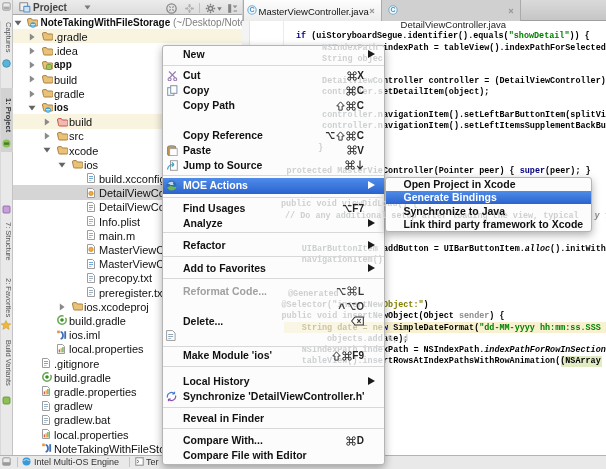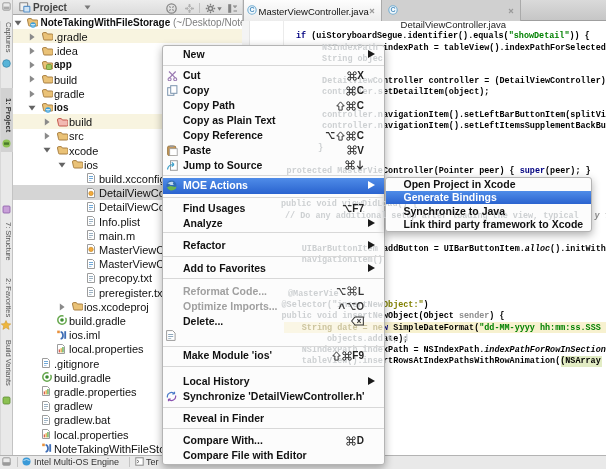--- a/index.html
+++ b/index.html
@@ -380,21 +380,21 @@
     <div class="ghx" style="left:322.1px;top:76.1px;">DetailViewCo</div>
     <div class="ghx" style="left:322.1px;top:87.3px;">controller.s</div>
     <div class="ghx" style="left:322.1px;top:109.7px;">controller.n</div>
     <div class="ghx" style="left:322.1px;top:120.9px;">controller.n</div>
     <div class="ghx" style="left:318.0px;top:143.3px;">}</div>
     <div class="ghx" style="left:286.6px;top:165.7px;">protected MasterVie</div>
     <div class="ghx" style="left:281.0px;top:199.3px;">public void viewDidLoad() {</div>
     <div class="ghx" style="left:285.0px;top:210.5px;">// Do any additional setup after loading the view, typical</div>
     <div class="ghx" style="left:301.8px;top:244.1px;">UIBarButtonItem </div>
     <div class="ghx" style="left:301.8px;top:255.3px;">navigationItem()</div>
-    <div class="ghx" style="left:288.0px;top:288.9px;">@MasterVie</div>
+    <div class="ghx" style="left:288.0px;top:288.9px;">@Generated</div>
     <div class="ghx" style="left:281.5px;top:300.1px;">@Selector("insertNew</div>
     <div class="ghx" style="left:281.5px;top:311.3px;">public void insertNe</div>
     <div class="ghx" style="left:301.8px;top:322.5px;color:#ccc49e">String date = ne</div>
     <div class="ghx" style="left:306px;top:333.7px;margin-left:21px;">objects.add(0, d</div>
     <div class="ghx" style="left:301.8px;top:344.9px;">NSIndexPath inde</div>
     <div class="ghx" style="left:301.8px;top:356.1px;">tableView().inse</div>
     <div class="mi" style="left:183px;top:47.5px;line-height:13px;color:#111">New</div>
     <div class="arr" style="left:368px;top:49.5px"></div>
     <div class="msep" style="left:162.5px;top:65.0px;width:221px"></div>
     <svg class="abs" style="left:167px;top:70.2px" width="11" height="11" viewBox="0 0 11 11">
@@ -435,21 +435,20 @@
       </svg>
       <svg width="10" height="10" viewBox="0 0 12 12" style="margin:0 0.5px">
         <path d="M4.1 4.1 H7.9 V7.9 H4.1 Z" fill="none" stroke="#333" stroke-width="1.2"></path>
         <circle cx="2.7" cy="2.7" r="1.8" fill="none" stroke="#333" stroke-width="1.2"></circle>
         <circle cx="9.3" cy="2.7" r="1.8" fill="none" stroke="#333" stroke-width="1.2"></circle>
         <circle cx="2.7" cy="9.3" r="1.8" fill="none" stroke="#333" stroke-width="1.2"></circle>
         <circle cx="9.3" cy="9.3" r="1.8" fill="none" stroke="#333" stroke-width="1.2"></circle>
       </svg>
       <span style="font-size:10px;font-weight:bold;color:#222">C</span>
     </div>
-    <div class="mi" style="left:183px;top:114.2px;line-height:13px;color:#111">Copy as Plain Text</div>
     <div class="mi" style="left:183px;top:129.0px;line-height:13px;color:#111">Copy Reference</div>
     <div class="abs" style="left:250px;top:129.5px;width:114px;height:12px;display:flex;justify-content:flex-end;align-items:center;">
       <svg width="10" height="9" viewBox="0 0 12 11" style="margin:0 0.5px">
         <path d="M1 2 H4.2 L8.2 9 H11.5 M7.2 2 H11.5" fill="none" stroke="#333" stroke-width="1.3"></path>
       </svg>
       <svg width="9" height="10" viewBox="0 0 12 13" style="margin:0 0.5px">
         <path d="M6 1 L11 6.5 H8.2 V12 H3.8 V6.5 H1 Z" fill="none" stroke="#333" stroke-width="1.3"></path>
       </svg>
       <svg width="10" height="10" viewBox="0 0 12 12" style="margin:0 0.5px">
         <path d="M4.1 4.1 H7.9 V7.9 H4.1 Z" fill="none" stroke="#333" stroke-width="1.2"></path>
@@ -526,21 +525,20 @@
       </svg>
       <svg width="10" height="10" viewBox="0 0 12 12" style="margin:0 0.5px">
         <path d="M4.1 4.1 H7.9 V7.9 H4.1 Z" fill="none" stroke="#333" stroke-width="1.2"></path>
         <circle cx="2.7" cy="2.7" r="1.8" fill="none" stroke="#333" stroke-width="1.2"></circle>
         <circle cx="9.3" cy="2.7" r="1.8" fill="none" stroke="#333" stroke-width="1.2"></circle>
         <circle cx="2.7" cy="9.3" r="1.8" fill="none" stroke="#333" stroke-width="1.2"></circle>
         <circle cx="9.3" cy="9.3" r="1.8" fill="none" stroke="#333" stroke-width="1.2"></circle>
       </svg>
       <span style="font-size:10px;font-weight:bold;color:#222">L</span>
     </div>
-    <div class="mi" style="left:183px;top:299.6px;line-height:13px;color:#a0a0a0">Optimize Imports...</div>
     <div class="abs" style="left:250px;top:300.1px;width:114px;height:12px;display:flex;justify-content:flex-end;align-items:center;opacity:0.9;">
       <span style="font-size:12px;font-weight:bold;color:#2e2e2e;position:relative;top:1.5px">^</span>
       <svg width="10" height="9" viewBox="0 0 12 11" style="margin:0 0.5px">
         <path d="M1 2 H4.2 L8.2 9 H11.5 M7.2 2 H11.5" fill="none" stroke="#333" stroke-width="1.3"></path>
       </svg>
       <span style="font-size:10px;font-weight:bold;color:#222">O</span>
     </div>
     <div class="mi" style="left:183px;top:314.5px;line-height:13px;color:#111">Delete...</div>
     <div class="abs" style="left:250px;top:315.0px;width:114px;height:12px;display:flex;justify-content:flex-end;align-items:center;">
       <svg width="13" height="10" viewBox="0 0 14 10" style="margin:0 0.5px">

